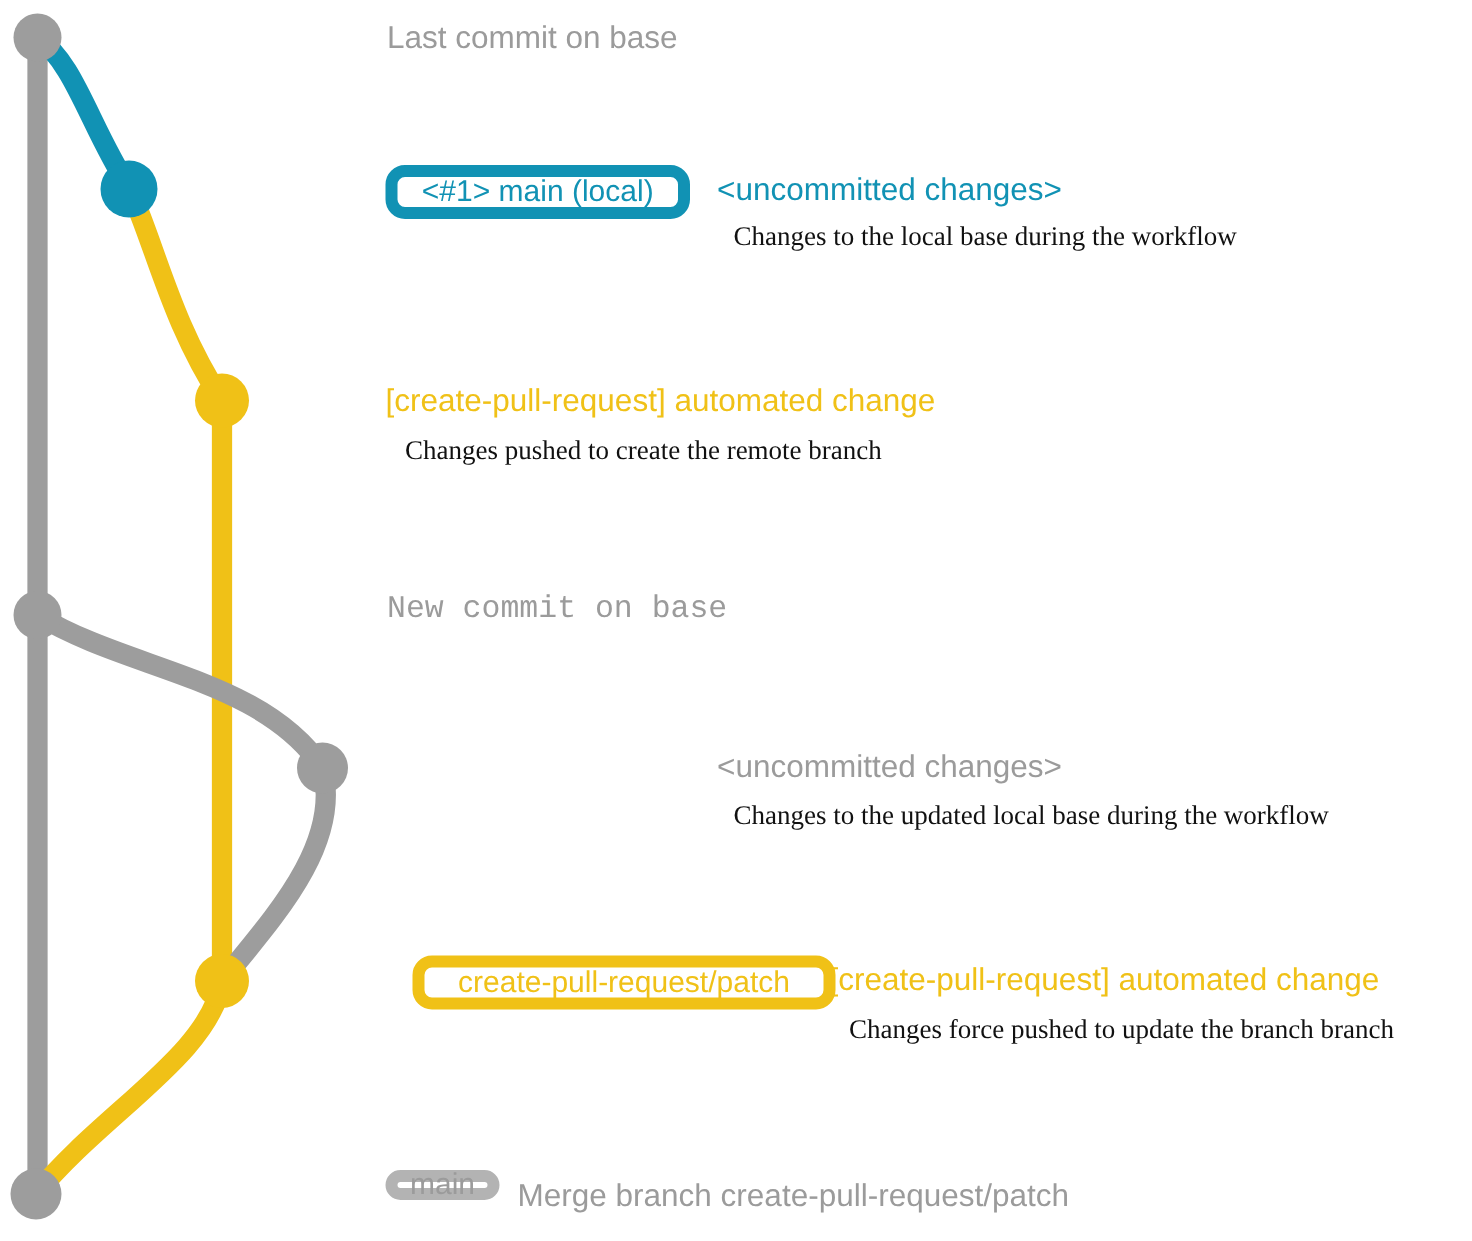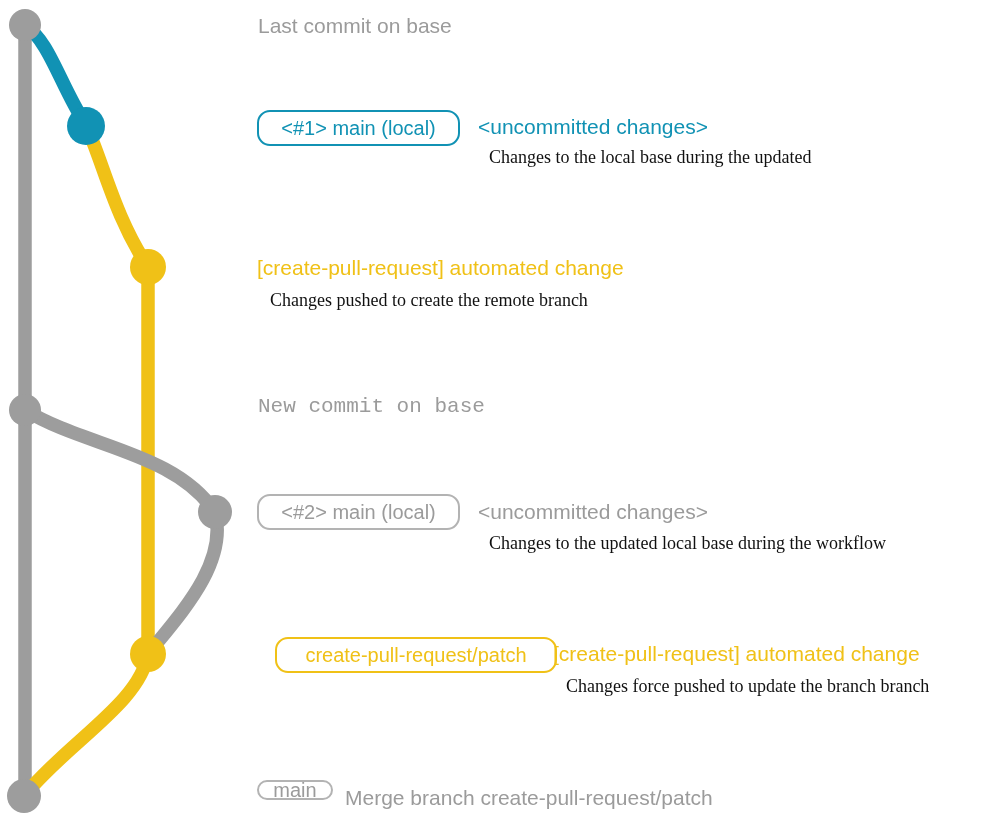--- a/index.html
+++ b/index.html
@@ -5,21 +5,21 @@
   html,body{margin:0;padding:0;background:#ffffff;}
   body{width:981px;height:827px;overflow:hidden;}
   .stage{position:relative;width:981px;height:827px;font-family:"Liberation Sans",sans-serif;}
   .graph-svg{position:absolute;left:0;top:0;}
   .note{position:absolute;font-size:21px;line-height:21px;color:#9b9b9b;white-space:nowrap;}
   .status{position:absolute;font-size:21px;line-height:21px;white-space:nowrap;}
   .txt-blue{color:#1192b4;}
   .txt-yellow{color:#f0c117;}
   .caption{position:absolute;font-family:"Liberation Serif",serif;font-size:18px;line-height:20px;color:#111111;white-space:nowrap;}
   .badge{position:absolute;box-sizing:border-box;display:flex;align-items:center;justify-content:center;
-         border:2px solid #14532d;border-radius:13px;font-size:20px;white-space:nowrap;background:#ffffff;}
+         border:8px solid #14532d;border-radius:13px;font-size:20px;white-space:nowrap;background:#ffffff;}
   .badge-blue{border-color:#1192b4;color:#1192b4;}
   .badge-gray{border-color:#b3b3b3;color:#9b9b9b;}
   .badge-yellow{border-color:#f0c117;color:#f0c117;}
 </style>
 </head>
 <body>
 
 <div class="stage">
 
   <svg class="graph-svg" width="981" height="827" viewBox="0 0 981 827">
@@ -36,28 +36,27 @@
       <circle cx="25" cy="410" r="16" fill="#9d9d9d"></circle>
       <circle cx="215" cy="512" r="17" fill="#9d9d9d"></circle>
       <circle cx="148" cy="654" r="18" fill="#f0c117"></circle>
       <circle cx="24" cy="796" r="17" fill="#9d9d9d"></circle>
     </svg>
 
   <div class="note" style="left:258px;top:15px;">Last commit on base</div>
 
   <div class="badge badge-blue" style="left:257px;top:110px;width:203px;height:36px;">&lt;#1&gt; main (local)</div>
   <div class="status txt-blue" style="left:478px;top:116px;">&lt;uncommitted changes&gt;</div>
-  <div class="caption" style="left:489px;top:147px;">Changes to the local base during the updated</div>
+  <div class="caption" style="left:489px;top:147px;">Changes to the local base during the workflow</div>
 
   <div class="status txt-yellow" style="left:257px;top:257px;">[create-pull-request] automated change</div>
   <div class="caption" style="left:270px;top:290px;">Changes pushed to create the remote branch</div>
 
   <div class="note" style="left:258px;top:396px;font-family:Liberation Mono, monospace;">New commit on base</div>
 
-  <div class="badge badge-gray" style="left:257px;top:494px;width:203px;height:36px;">&lt;#2&gt; main (local)</div>
   <div class="status" style="left:478px;top:501px;color:#9b9b9b;">&lt;uncommitted changes&gt;</div>
   <div class="caption" style="left:489px;top:533px;">Changes to the updated local base during the workflow</div>
 
   <div class="badge badge-yellow" style="left:275px;top:637px;width:282px;height:36px;">create-pull-request/patch</div>
   <div class="status txt-yellow" style="left:553px;top:643px;">[create-pull-request] automated change</div>
   <div class="caption" style="left:566px;top:676px;">Changes force pushed to update the branch branch</div>
 
   <div class="badge badge-gray" style="left:257px;top:780px;width:76px;height:20px;">main</div>
   <div class="note" style="left:345px;top:787px;">Merge branch create-pull-request/patch</div>
 

